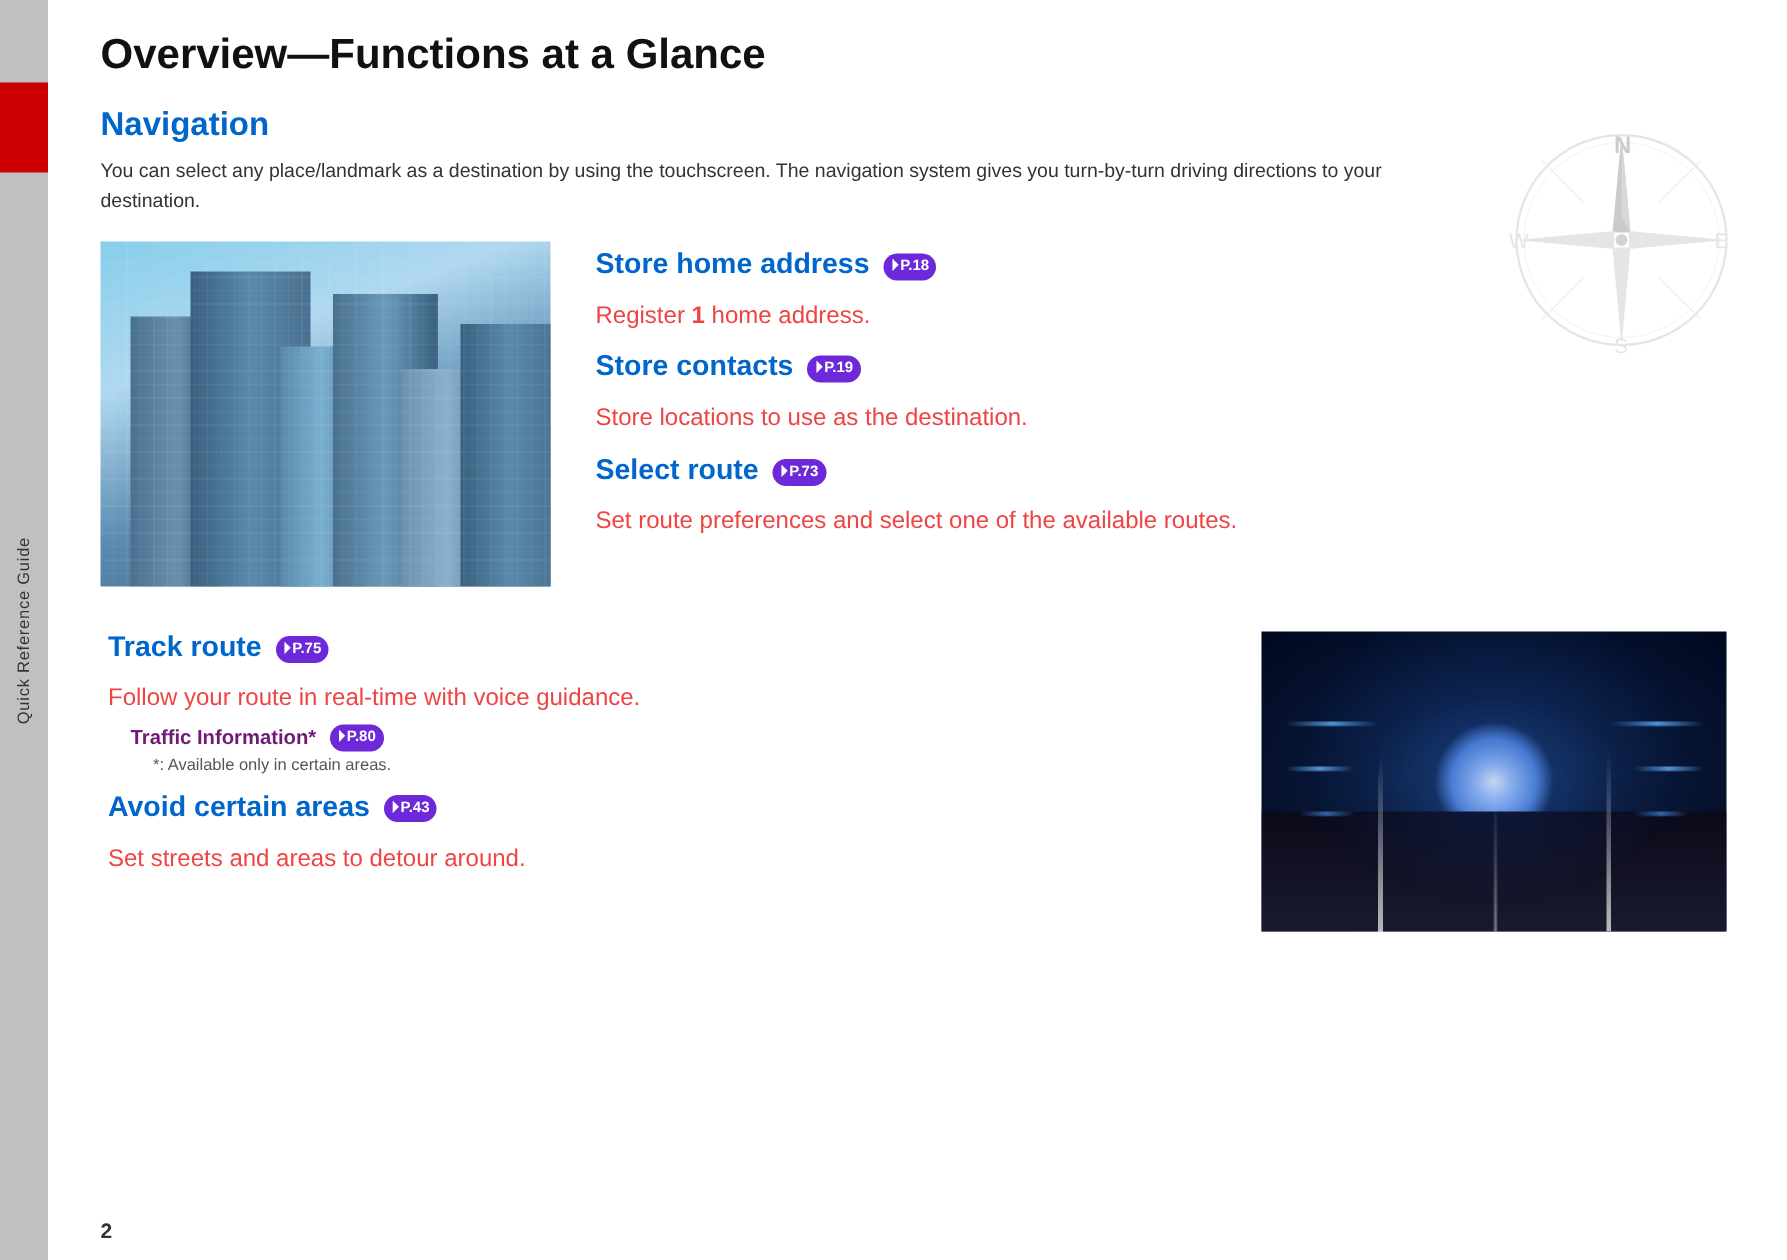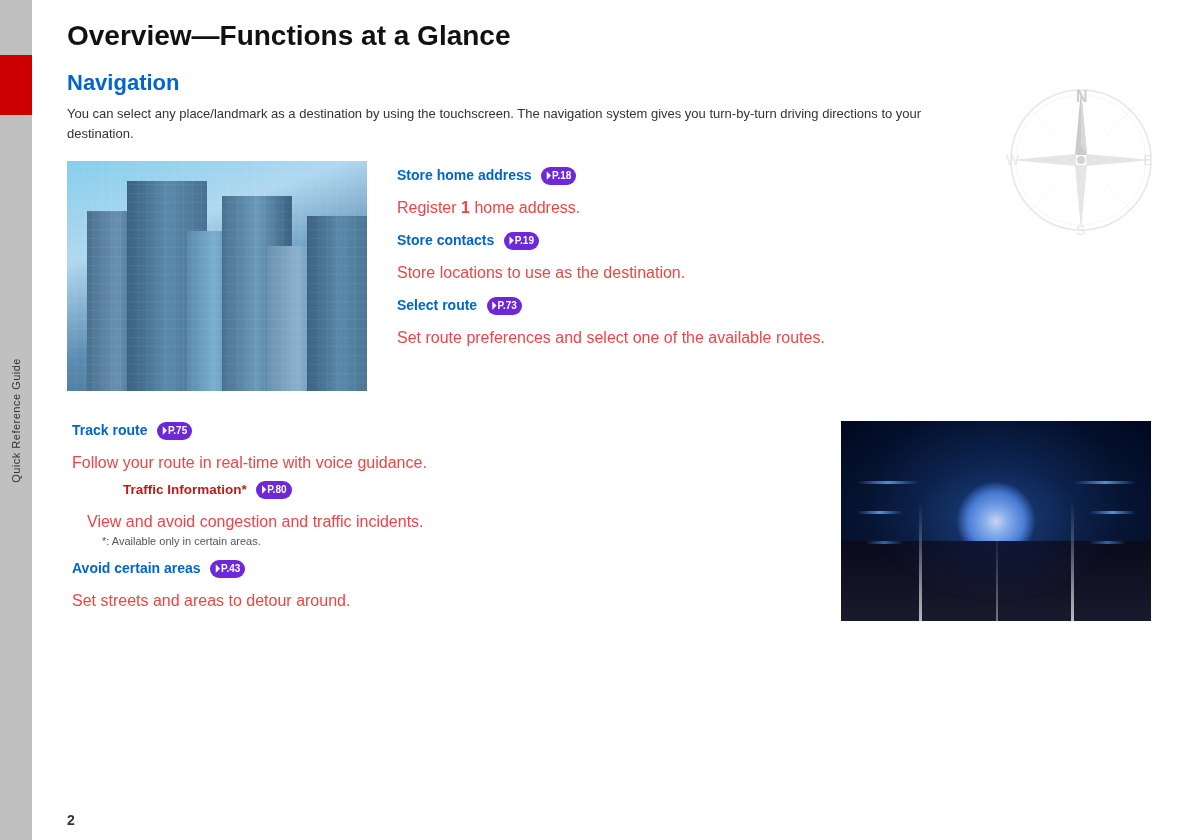--- a/index.html
+++ b/index.html
@@ -161,21 +161,21 @@
 
     
     .feature-list {
       flex: 1;
       padding-top: 5px;
     }
     .feature-item {
       margin-bottom: 12px;
     }
     .feature-title {
-      font-size: 14px;
+      font-size: 19px;
       font-weight: bold;
       color: #0066cc;
       display: inline;
     }
     .feature-badge {
       display: inline-block;
       background: #6d28d9;
       color: #fff;
       font-size: 10px;
       font-weight: bold;
@@ -377,23 +377,22 @@
 
     <div class="lower-left">
 
       <div class="feature-item">
         <span class="feature-title">Track route</span>
         <span class="feature-badge">P.75</span>
         <div class="feature-desc">Follow your route in real-time with voice guidance.</div>
 
         
         <div class="sub-feature" style="margin-top:6px;">
-          <span class="feature-title" style="font-size:13.5px; color:#b91c1c;margin-left:36px;">Traffic Information*</span>
+          <span class="feature-title" style="font-size:13.5px; color:#701a75;">Traffic Information*</span>
           <span class="feature-badge">P.80</span>
-          <div class="feature-desc">View and avoid congestion and traffic incidents.</div>
           <div class="sub-note">*: Available only in certain areas.</div>
         </div>
       </div>
 
       <div class="feature-item">
         <span class="feature-title">Avoid certain areas</span>
         <span class="feature-badge">P.43</span>
         <div class="feature-desc">Set streets and areas to detour around.</div>
       </div>
 

